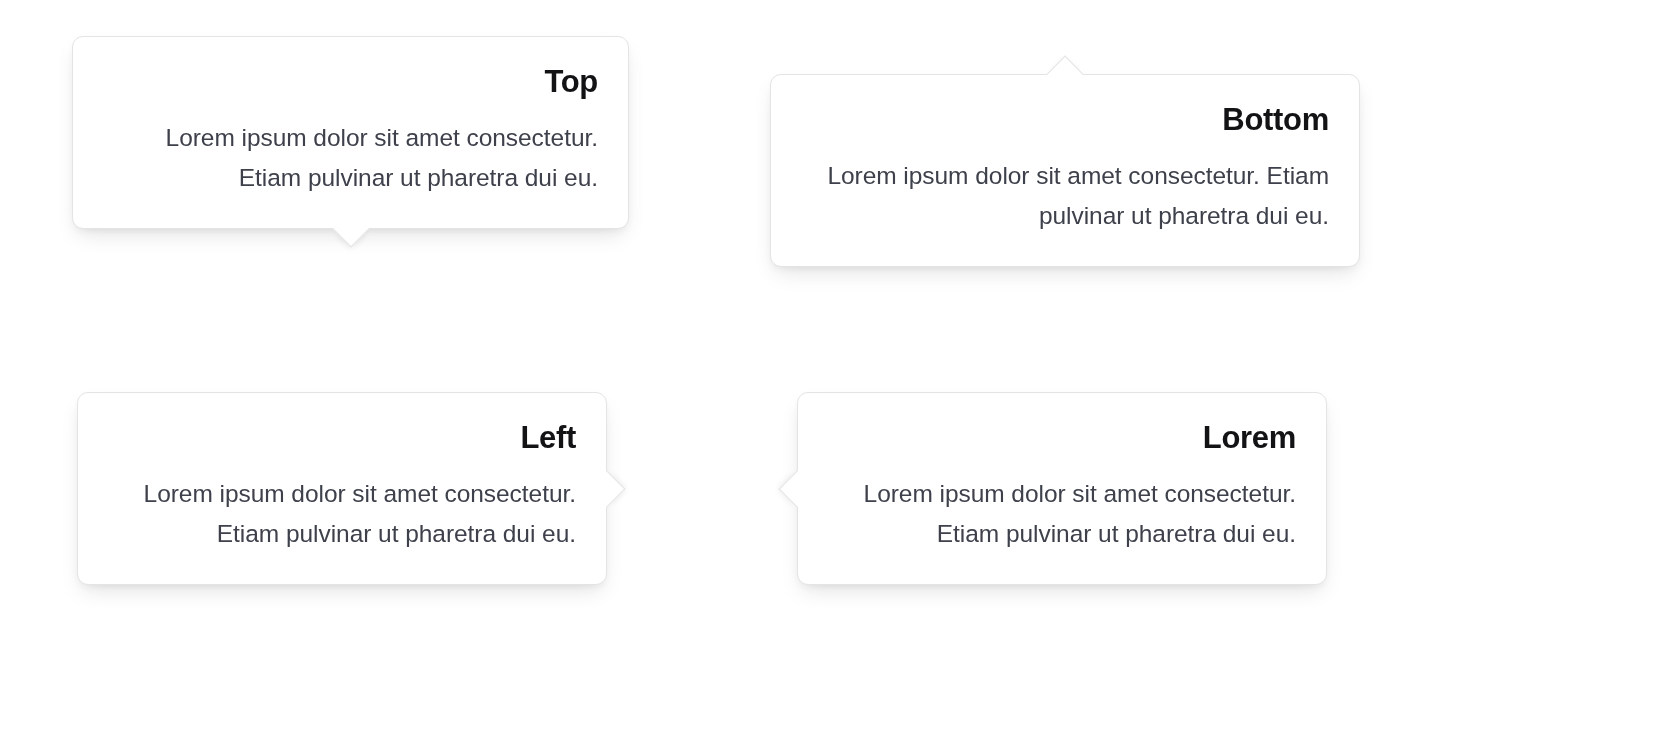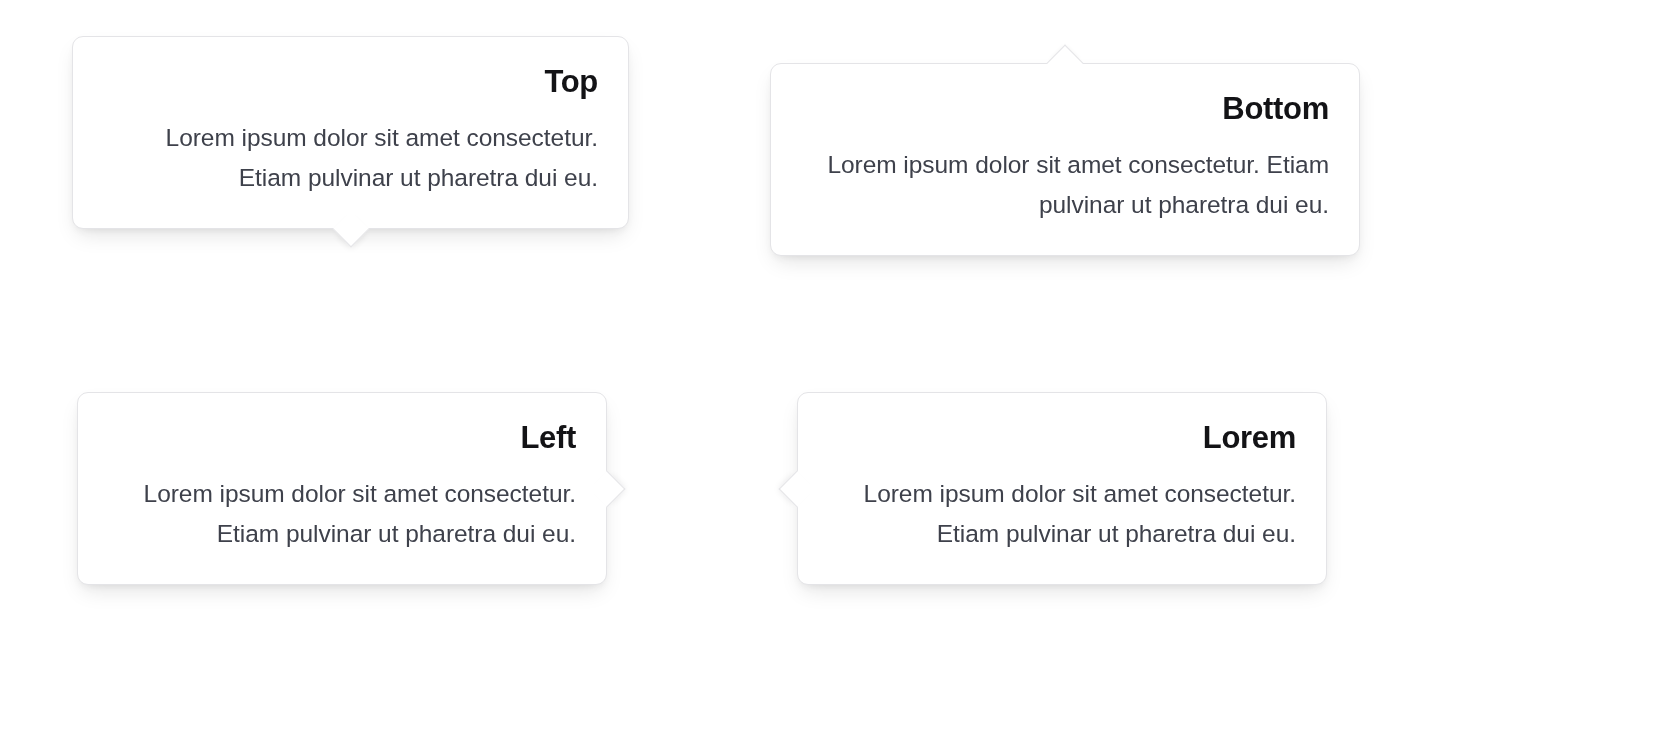--- a/index.html
+++ b/index.html
@@ -96,21 +96,21 @@
     left: -14px;
     top: 50%;
     margin-top: -13px;
     border-right: none;
     border-top: none;
     box-shadow: -3px 3px 7px -3px rgba(24, 24, 27, 0.10);
   }
 
   
   #pop-top    { left: 72px;  top: 36px;  width: 557px;  }
-  #pop-bottom { left: 770px; top: 63px;  width: 590px;  }
+  #pop-bottom { left: 770px; top: 74px;  width: 590px;  }
   #pop-left   { left: 77px;  top: 392px; width: 530px; padding-left: 8px;  }
   #pop-right  { left: 797px; top: 392px; width: 530px;  }
 </style>
 </head>
 <body>
 
 <div class="stage">
 
   <div class="popover" id="pop-top">
     <div class="popover-title">Top</div>

